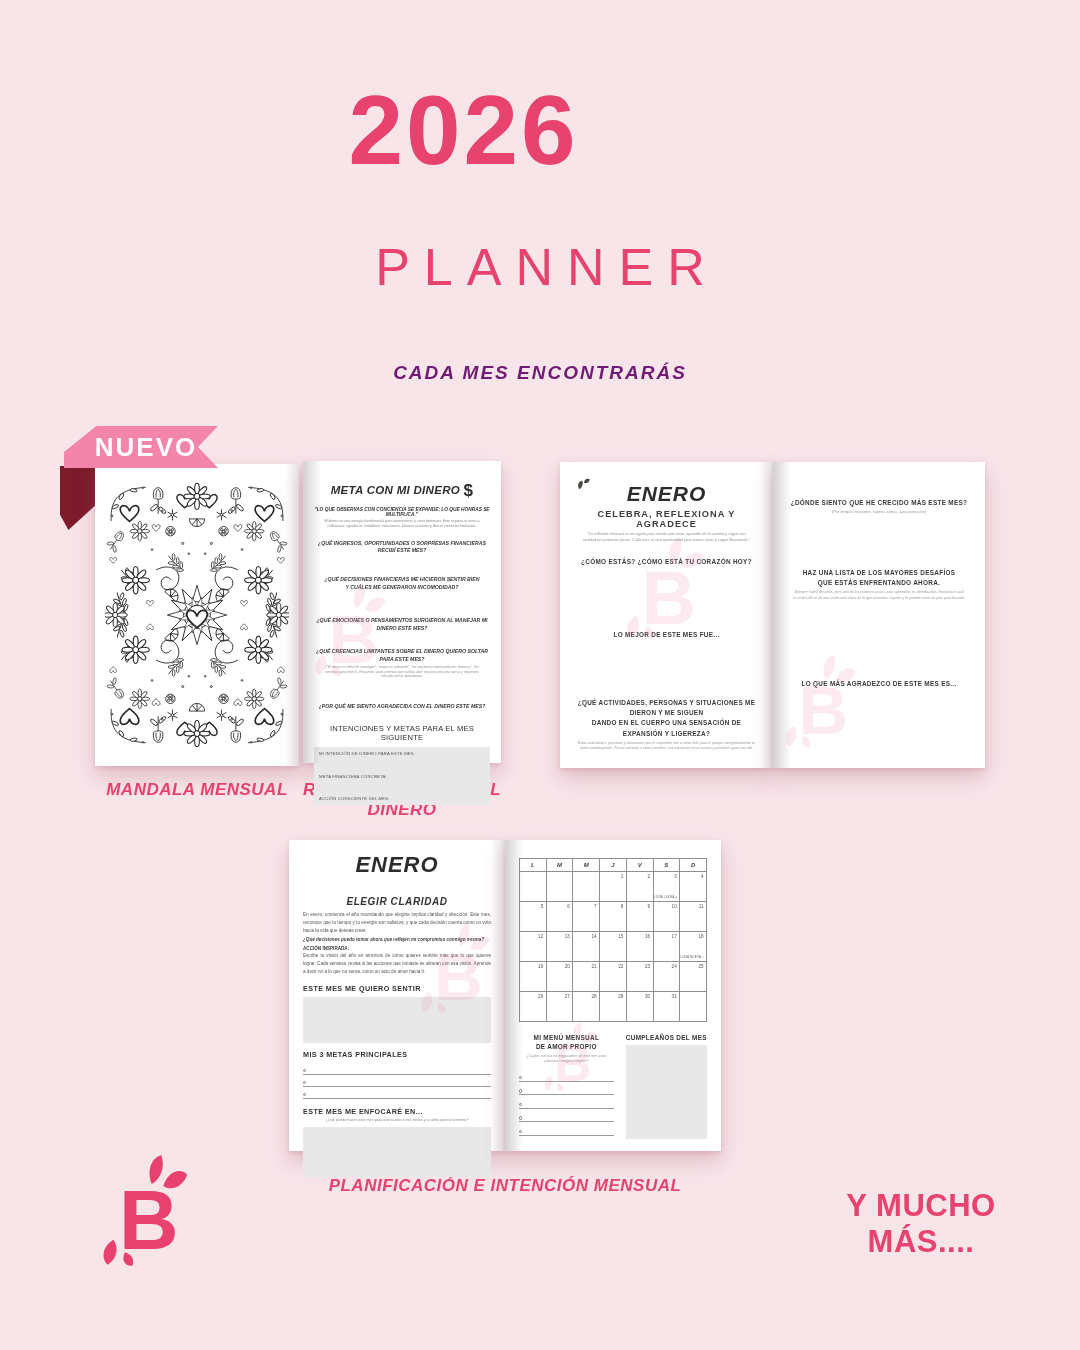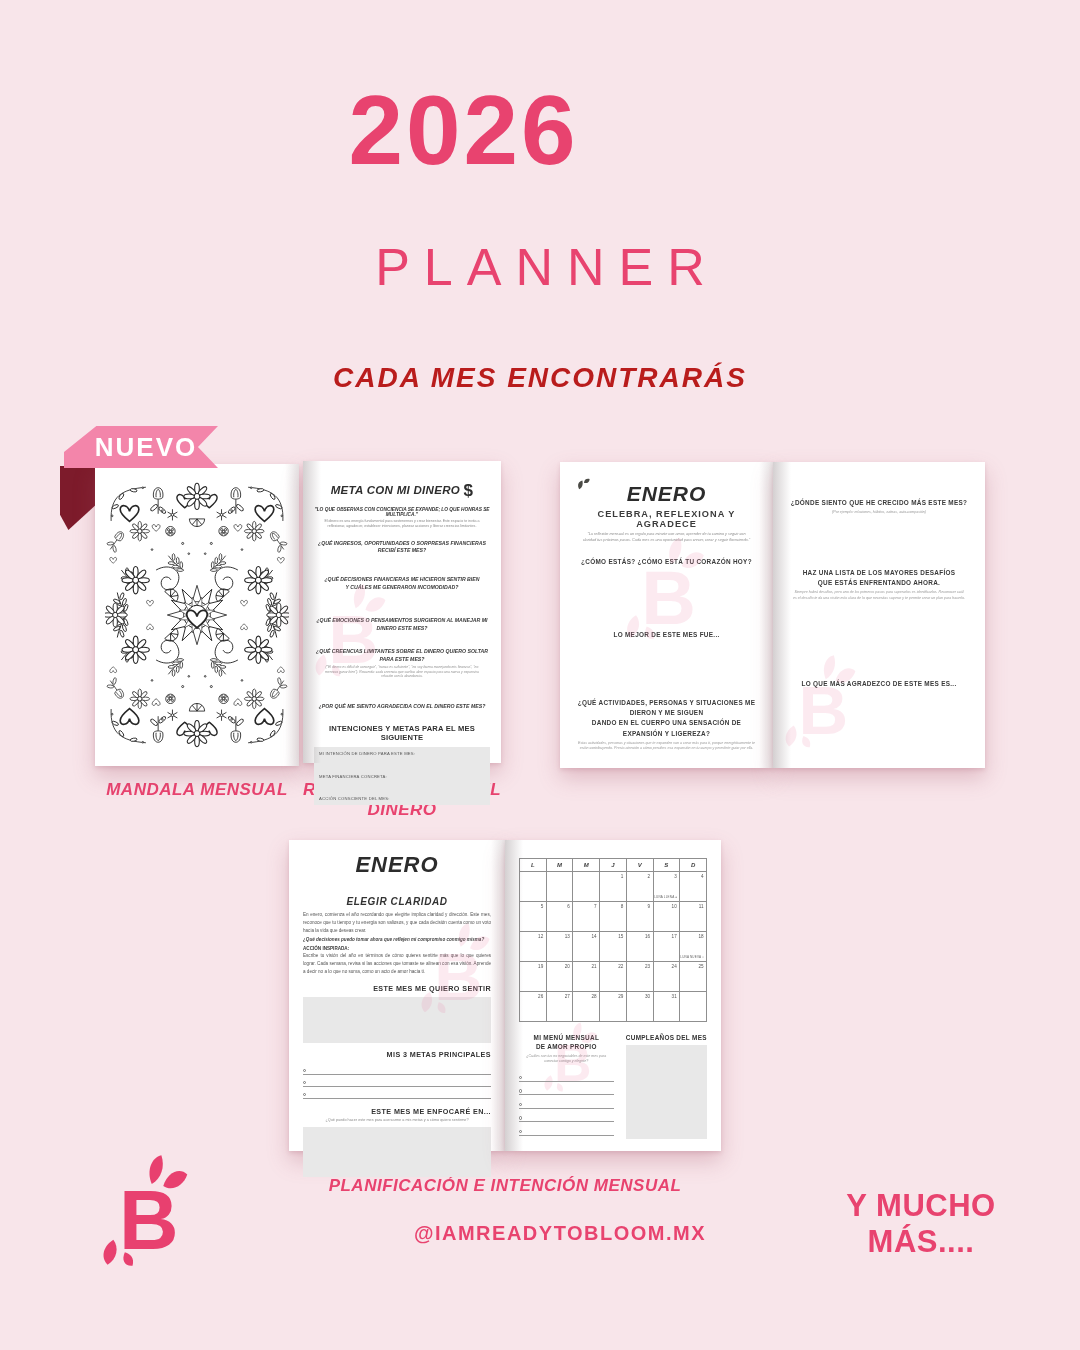--- a/index.html
+++ b/index.html
@@ -8,21 +8,21 @@
     position:relative; width:1080px; height:1350px; margin:0 auto;
     background:#F8E5EA; overflow:hidden;
     font-family:"Liberation Sans", sans-serif; color:#3c3c3c;
   }
   .abs { position:absolute; }
 
   
   .hdr-year   { left:0; width:927px; top:74px;  font-size:98px; font-weight:800; letter-spacing:3px; color:#E8436F; text-align:center; }
   .hdr-title  { left:0; width:1080px; top:190px; font-size:41px; font-weight:800; letter-spacing:1px; color:#E8436F; text-align:center; }
   .hdr-sub    { left:0; width:1080px; top:237px; font-size:52px; font-weight:400; letter-spacing:14px; text-indent:14px; color:#E8436F; text-align:center; }
-  .hdr-tag    { left:0; width:1080px; top:362px; font-size:28px; font-weight:600; font-style:italic; letter-spacing:2px; color:#b91c1c; text-align:center; }
+  .hdr-tag    { left:0; width:1080px; top:362px; font-size:19px; font-weight:600; font-style:italic; letter-spacing:2px; color:#701a75; text-align:center; }
 
   
   .ribbon {
     left:64px; top:426px; width:154px; height:42px; z-index:6;
     background:#F385AA;
     clip-path:polygon(21% 0, 100% 0, 87% 50%, 100% 100%, 0 100%, 0 62%);
     color:#fff; font-weight:800; font-size:26px; letter-spacing:2px;
     line-height:42px; text-align:center; padding-left:10px;
   }
   .ribbon-fold {
@@ -55,21 +55,21 @@
   .money-quote { text-align:center; margin-top:6px; font-size:4.8px; font-weight:700; font-style:italic; color:#333; }
   .money-intro { text-align:center; margin-top:1.5px; font-size:3.6px; color:#888; line-height:1.4; padding:0 6px; }
   .money-q { text-align:center; font-style:italic; font-weight:700; color:#3a3a3a; }
   .money-q-text { font-size:5.2px; line-height:1.5; white-space:pre-line; }
   .money-q-note { font-size:3.4px; font-weight:400; color:#909090; line-height:1.4; margin-top:1px; padding:0 8px; }
   .money-q:nth-child(1){ margin-top:11px; }
   .money-q:nth-child(2){ margin-top:21px; }
   .money-q:nth-child(3){ margin-top:25px; }
   .money-q:nth-child(4){ margin-top:16px; }
   .money-q:nth-child(5){ margin-top:24px; }
-  .money-section { text-align:center; margin-top:13px; font-size:7.6px; font-weight:700; letter-spacing:.2px; color:#2f2f2f; }
+  .money-section { text-align:center; margin-top:13px; font-size:7.6px; font-weight:400; letter-spacing:.2px; color:#2f2f2f; }
   .money-fieldsbox { margin-top:5px; height:58px; padding:4px 5px; display:flex; flex-direction:column; justify-content:space-between; }
   .money-field { font-size:4.2px; color:#555; letter-spacing:.2px; }
 
   
   .pg-cel-l { left:560px; top:462px; width:213px; height:306px; padding:14px 12px 0; }
   .pg-cel-r { left:773px; top:462px; width:212px; height:306px; padding:14px 14px 0; }
   .leaf-icon { position:absolute; left:16px; top:16px; width:16px; height:13px; }
   .cel-month { text-align:center; font-size:21px; font-weight:800; font-style:italic; letter-spacing:1px; color:#2c2c2c; margin-top:6px; }
   .cel-sub   { text-align:center; font-size:9.2px; font-weight:600; letter-spacing:1px; color:#3b3b3b; margin-top:3px; }
   .cel-quote { text-align:center; font-size:3.8px; font-style:italic; color:#8c8c8c; line-height:1.5; margin-top:3px; padding:0 10px; }
@@ -79,21 +79,21 @@
   .mtr1{margin-top:22px;} .mtr2{margin-top:52px;} .mtr3{margin-top:78px;}
 
   
   .pg-clar { left:289px; top:840px; width:216px; height:311px; padding:12px 14px 0; }
   .pg-cal  { left:505px; top:840px; width:216px; height:311px; padding:14px 14px 0; }
   .clar-month { text-align:center; font-size:22px; font-weight:800; font-style:italic; letter-spacing:1px; color:#2c2c2c; }
   .clar-sub   { text-align:center; font-size:10px; font-weight:600; font-style:italic; letter-spacing:.6px; color:#333; margin-top:18px; }
   .clar-p { font-size:4.6px; line-height:1.7; color:#555; text-align:justify; margin-top:4px; }
   .clar-q { font-size:4.6px; font-style:italic; font-weight:700; color:#444; margin-top:3px; }
   .clar-h { font-size:4.6px; font-weight:800; color:#3a3a3a; margin-top:4px; }
-  .sec-title { text-align:right; font-size:7.2px; font-weight:700; letter-spacing:.4px; color:#333; }
+  .sec-title { text-align:left; font-size:7.2px; font-weight:700; letter-spacing:.4px; color:#333; }
   .sec-note  { text-align:center; font-size:3.8px; color:#8c8c8c; margin-top:2px; }
   .clar-box1 { margin-top:4px; height:46px; }
   .clar-box2 { margin-top:5px; height:50px; }
   .lines { margin-top:4px; }
   .rule-line { position:relative; height:12px; border-bottom:.8px solid #9a9a9a; }
   .bullet-circle { position:absolute; left:0; bottom:1.5px; width:3.2px; height:3.2px; border:.7px solid #777; border-radius:50%; background:#fff; }
 
   
   .cal-table { width:100%; border-collapse:collapse; margin-top:4px; }
   .cal-table th, .cal-table td { border:.7px solid #8f8f8f; }
@@ -538,15 +538,14 @@
         <div class="bday-box graybox"></div>
       </div>
     </div>
   </div>
 
   <div class="caption cap-plan">PLANIFICACIÓN E INTENCIÓN MENSUAL</div>
   <div class="abs more-text">Y MUCHO MÁS....</div>
   <svg class="abs brand-logo" viewBox="0 0 100 120">
       <use href="#bloom-sym"></use>
     </svg>
-  <div class="abs handle">@IAMREADYTOBLOOM.MX</div>
 
 </div>
 
 </body></html>

